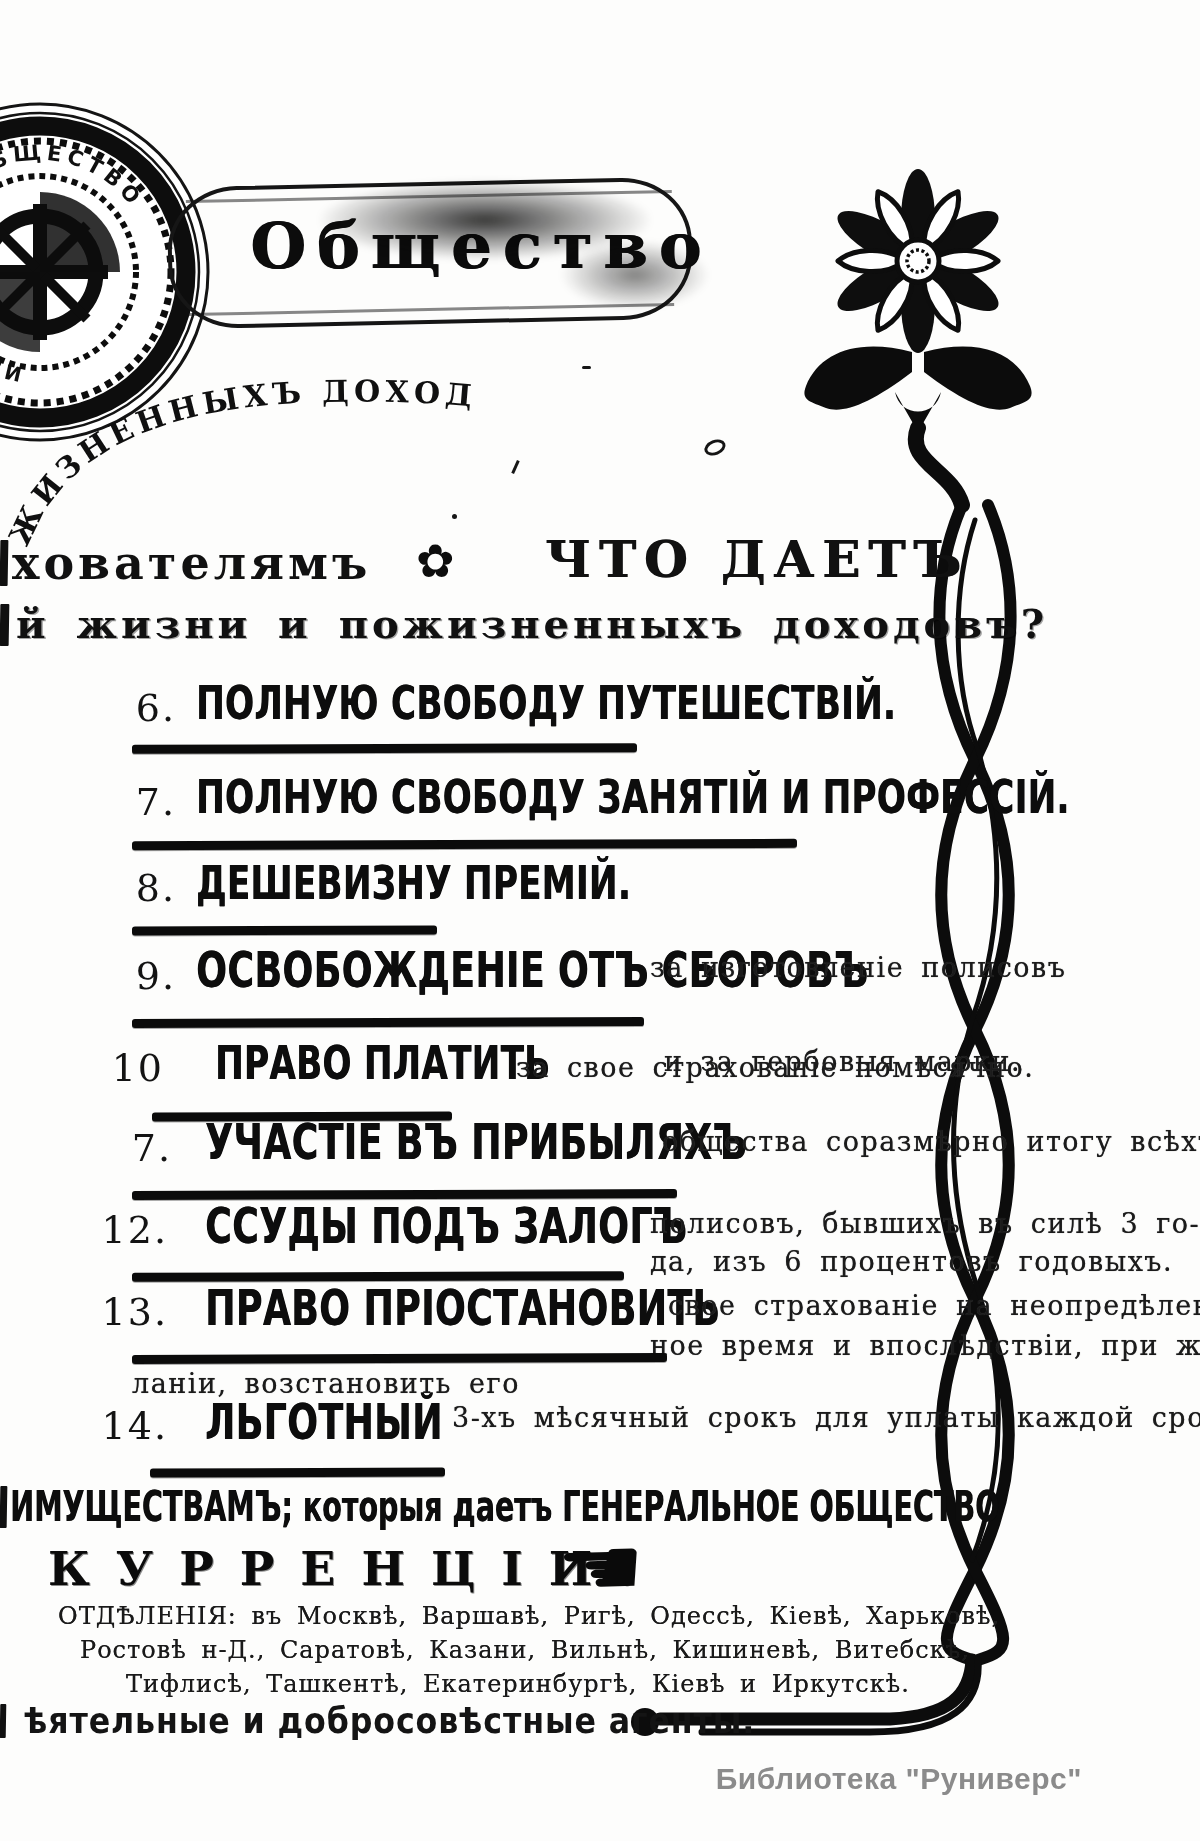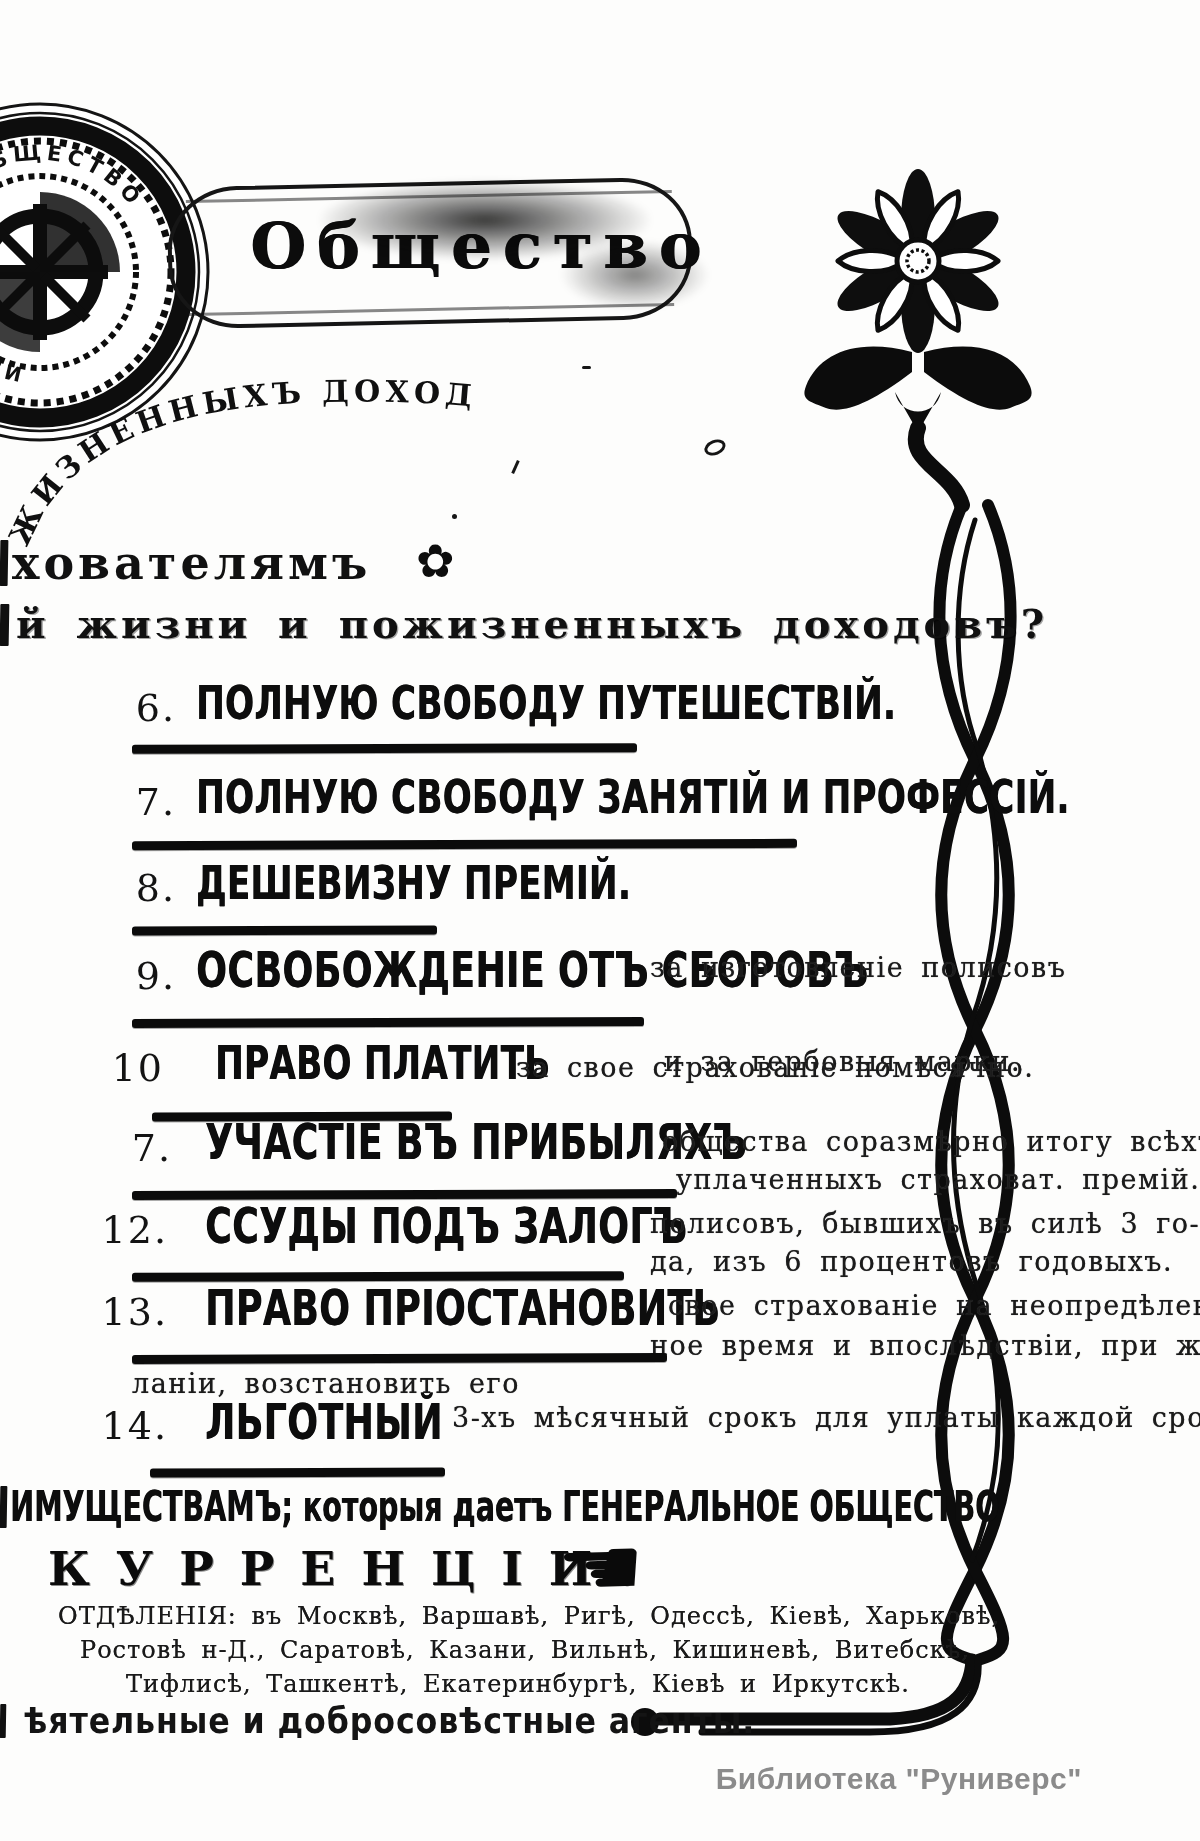--- a/index.html
+++ b/index.html
@@ -127,20 +127,21 @@
 
       <path d="M 372 1340 C 370 1375, 350 1396, 290 1399 L 60 1399" stroke-width="13"></path>
       <path d="M 378 1340 C 381 1384, 352 1412, 270 1412 L 102 1412" stroke-width="7"></path>
     </g>
     <circle cx="45" cy="1402" r="14" fill="#0c0c0c"></circle>
   </svg>
 
   <div class="abs cutmark" style="left:0;top:540px;width:8px;height:46px;"></div>
   <div class="abs fragment" style="left:12px;top:536px;">хователямъ</div>
   <div class="abs flower-glyph" style="left:416px;top:534px;">✿</div>
+  <div class="abs bigserif" style="left:545px;top:530px;">ЧТО ДАЕТЪ</div>
 
   <div class="abs cutmark" style="left:0;top:604px;width:9px;height:42px;"></div>
   <div class="abs subhead" style="left:16px;top:600px;">й жизни и пожизненныхъ доходовъ?</div>
 
   <div class="abs num" style="left:96px;top:686px;">6.</div>
   <div class="abs hd" style="left:196px;top:680px;">ПОЛНУЮ СВОБОДУ ПУТЕШЕСТВІЙ.</div>
   <div class="abs bar" style="left:132px;top:744px;width:505px;"></div>
 
   <div class="abs num" style="left:96px;top:780px;">7.</div>
   <div class="abs hd" style="left:196px;top:774px;">ПОЛНУЮ СВОБОДУ ЗАНЯТІЙ И ПРОФЕССІЙ.</div>
@@ -157,21 +158,20 @@
   <div class="abs bar" style="left:132px;top:1018px;width:512px;"></div>
 
   <div class="abs num" style="left:84px;top:1046px;">10</div>
   <div class="abs hd" style="left:215px;top:1040px;">ПРАВО ПЛАТИТЬ</div>
   <div class="abs ann" style="left:516px;top:1052px;">за свое страхованіе помѣсячно.</div>
   <div class="abs bar" style="left:152px;top:1112px;width:300px;"></div>
 
   <div class="abs num" style="left:92px;top:1126px;">7.</div>
   <div class="abs hd big" style="left:205px;top:1118px;">УЧАСТІЕ ВЪ ПРИБЫЛЯХЪ</div>
   <div class="abs ann" style="left:662px;top:1126px;">общества соразмѣрно итогу всѣхъ</div>
-  <div class="abs ann" style="left:676px;top:1164px;">уплаченныхъ страховат. премій.</div>
   <div class="abs bar" style="left:132px;top:1190px;width:545px;"></div>
 
   <div class="abs num" style="left:88px;top:1208px;">12.</div>
   <div class="abs hd big" style="left:205px;top:1202px;">ССУДЫ ПОДЪ ЗАЛОГЪ</div>
   <div class="abs ann" style="left:650px;top:1208px;">полисовъ, бывшихъ въ силѣ 3 го-</div>
   <div class="abs ann" style="left:650px;top:1246px;">да, изъ 6 процентовъ годовыхъ.</div>
   <div class="abs bar" style="left:132px;top:1272px;width:492px;"></div>
 
   <div class="abs num" style="left:88px;top:1290px;">13.</div>
   <div class="abs hd big" style="left:205px;top:1284px;">ПРАВО ПРІОСТАНОВИТЬ</div>

